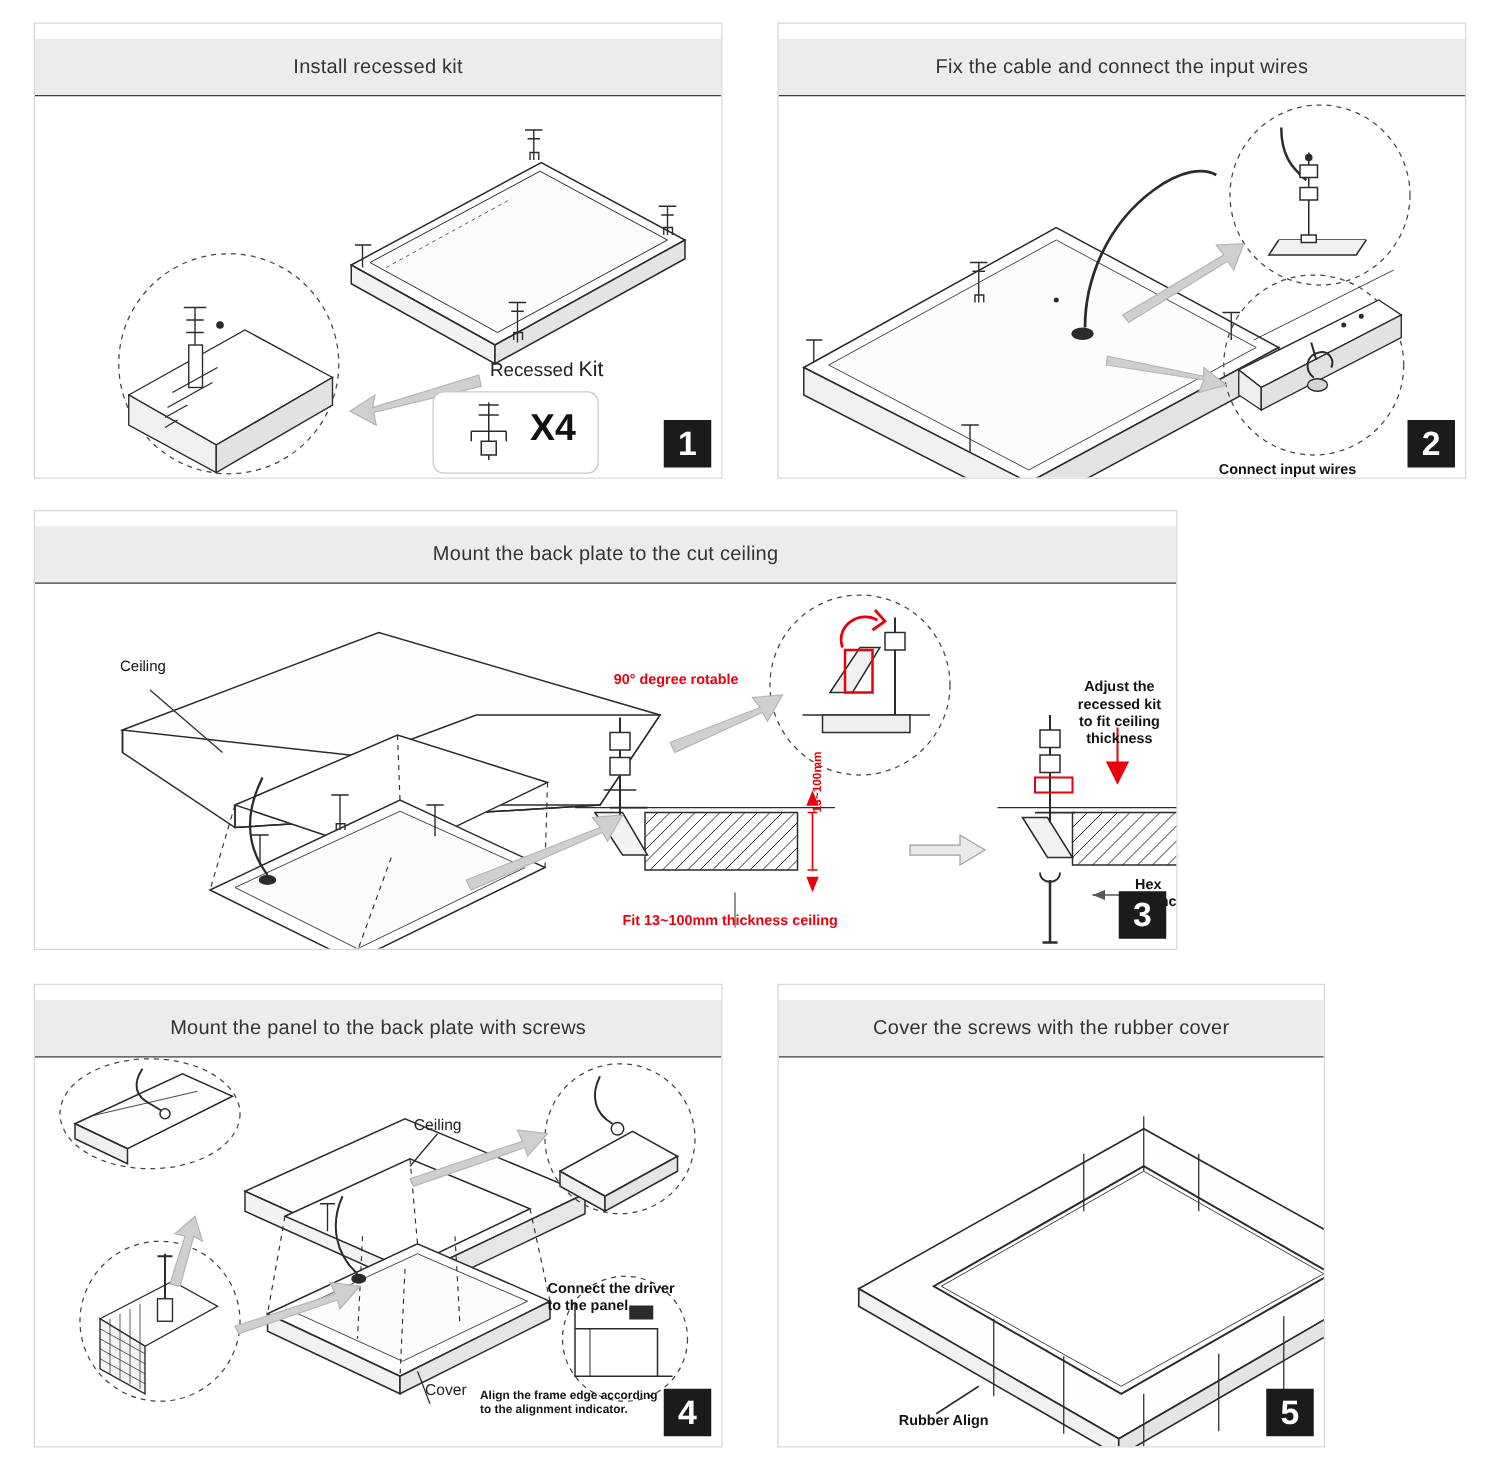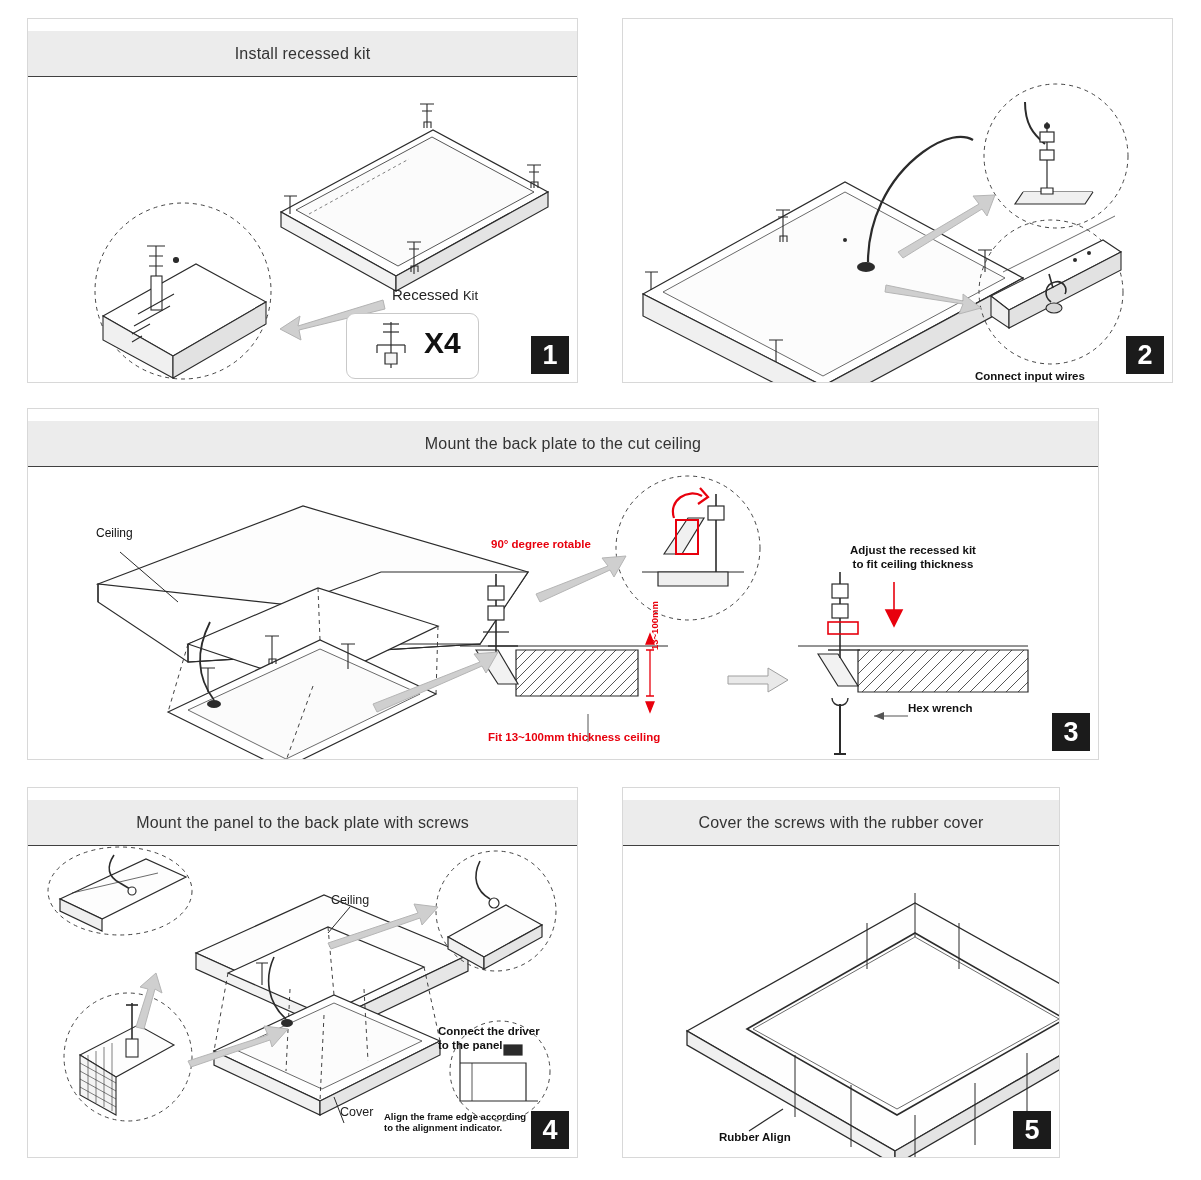--- a/index.html
+++ b/index.html
@@ -109,41 +109,42 @@
           <circle cx="148" cy="196" r="2.5" fill="#2b2b2b"></circle>
           <path d="M104,270 l18,-10 M104,278 l10,-6"></path>
         </g>
 
         <g>
           <path d="M355,236 L270,262 L272,252 L252,265 L273,276 L271,266 L357,245 Z" fill="#cfcfcf" stroke="#b3b3b3" stroke-width="1"></path>
         </g>
       </svg>
 
       <div class="kit-title" style="left:364px;top:222px;">
-        <span>Recessed </span><span style="font-size:13px">Kit</span>
+        <span>Recessed </span><span style="font-size:17px">Kit</span>
       </div>
       <div class="kit-box" style="left:318px;top:249px;width:131px;height:64px;">
         <svg width="129" height="62" viewBox="0 0 129 62">
           <g fill="none" stroke="#2b2b2b" stroke-width="1.2">
             <path d="M44,8 L44,54"></path>
             <path d="M36,10 L52,10"></path>
             <path d="M36,18 L52,18"></path>
             <path d="M30,31 L58,31"></path>
             <path d="M30,31 L30,39 M58,31 L58,39"></path>
             <path d="M38,39 L50,39 L50,50 L38,50 Z" fill="#f4f4f4"></path>
           </g>
         </svg>
       </div>
       <div class="kit-x4" style="left:396px;top:262px;">X4</div>
 
       <div class="step-num">1</div>
     </div>
   </div>
 
   <div class="panel" style="left:622px;top:18px;width:551px;height:365px;">
+    <div class="panel-head">Fix the cable and connect the input wires</div>
     <div class="panel-body">
       <svg width="549" height="318" viewBox="0 0 549 318">
         <g fill="none" stroke="#2b2b2b" stroke-width="1.2">
 
           <polygon points="20,230 222,118 400,214 200,322" fill="#ffffff"></polygon>
           <polygon points="20,230 20,252 200,344 200,322" fill="#f0f0f0"></polygon>
           <polygon points="200,322 200,344 400,236 400,214" fill="#e3e3e3"></polygon>
           <polygon points="40,228 222,128 382,214 200,312" fill="#fcfcfc" stroke-width="0.7"></polygon>
 
           <g stroke-width="1.1">
@@ -192,21 +193,21 @@
         </g>
       </svg>
 
       <div class="lbl" style="left:352px;top:306px;text-align:left;width:160px;">Connect input wires
 to the driver</div>
 
       <div class="step-num">2</div>
     </div>
   </div>
 
-  <div class="panel" style="left:27px;top:408px;width:1072px;height:352px;">
+  <div class="panel" style="left:27px;top:408px;width:915px;height:352px;">
     <div class="panel-head">Mount the back plate to the cut ceiling</div>
     <div class="panel-body">
       <svg width="1144" height="305" viewBox="0 0 1144 305">
 
         <g fill="none" stroke="#2b2b2b" stroke-width="1.2">
           <polygon points="70,130 275,52 500,118 452,190" fill="#fdfdfd"></polygon>
           <polygon points="70,130 70,148 160,208 452,190 452,172" fill="#ffffff"></polygon>
           <path d="M70,130 L70,148 M160,190 L160,208"></path>
           <polygon points="160,190 353,118 500,118 452,190" fill="#ffffff"></polygon>
           <path d="M160,190 L160,208 L452,190"></path>
@@ -304,21 +305,21 @@
 
         <path d="M345,250 L452,208 L446,200 L470,198 L458,219 L454,212 L349,258 Z" fill="#cfcfcf" stroke="#b5b5b5" stroke-width="1"></path>
 
         <path d="M508,140 L580,112 L574,104 L598,102 L586,123 L582,116 L512,148 Z" fill="#cfcfcf" stroke="#b5b5b5" stroke-width="1"></path>
       </svg>
 
       <div class="lbl" style="left:68px;top:72px;font-weight:normal;font-size:12px;">Ceiling</div>
       <div class="lbl red" style="left:463px;top:84px;">90° degree rotable</div>
       <div class="lbl" style="left:822px;top:90px;text-align:center;">Adjust the recessed kit
 to fit ceiling thickness</div>
-      <div class="lbl red" style="left:460px;top:277px;">Fit 13~100mm thickness ceiling</div>
+      <div class="lbl red" style="left:470px;top:277px;">Fit 13~100mm thickness ceiling</div>
       <div class="lbl red small" style="left:621px;top:196px;transform:rotate(-90deg);transform-origin:left top;width:60px;">13~100mm</div>
       <div class="lbl" style="left:880px;top:248px;">Hex wrench</div>
 
       <div class="step-num">3</div>
     </div>
   </div>
 
   <div class="panel" style="left:27px;top:787px;width:551px;height:371px;">
     <div class="panel-head">Mount the panel to the back plate with screws</div>
     <div class="panel-body">

